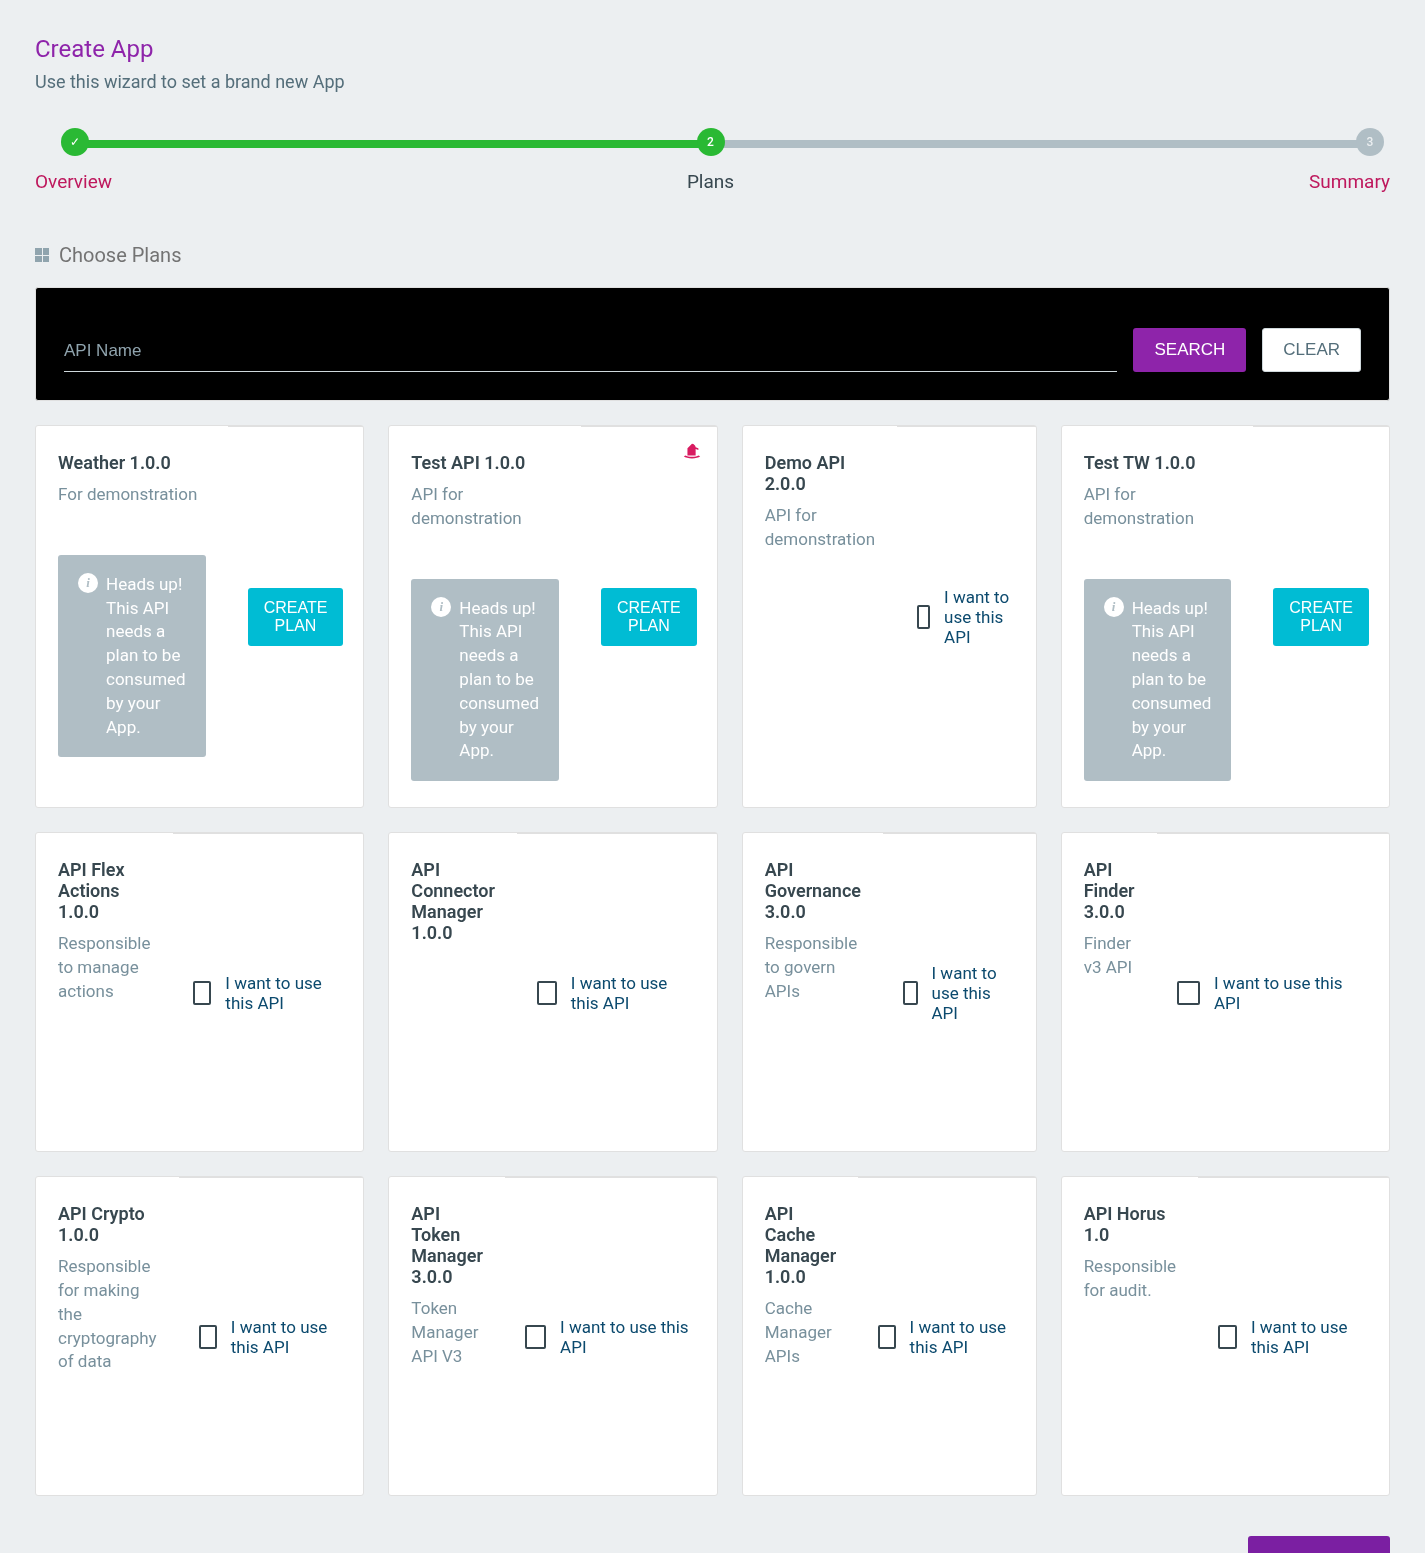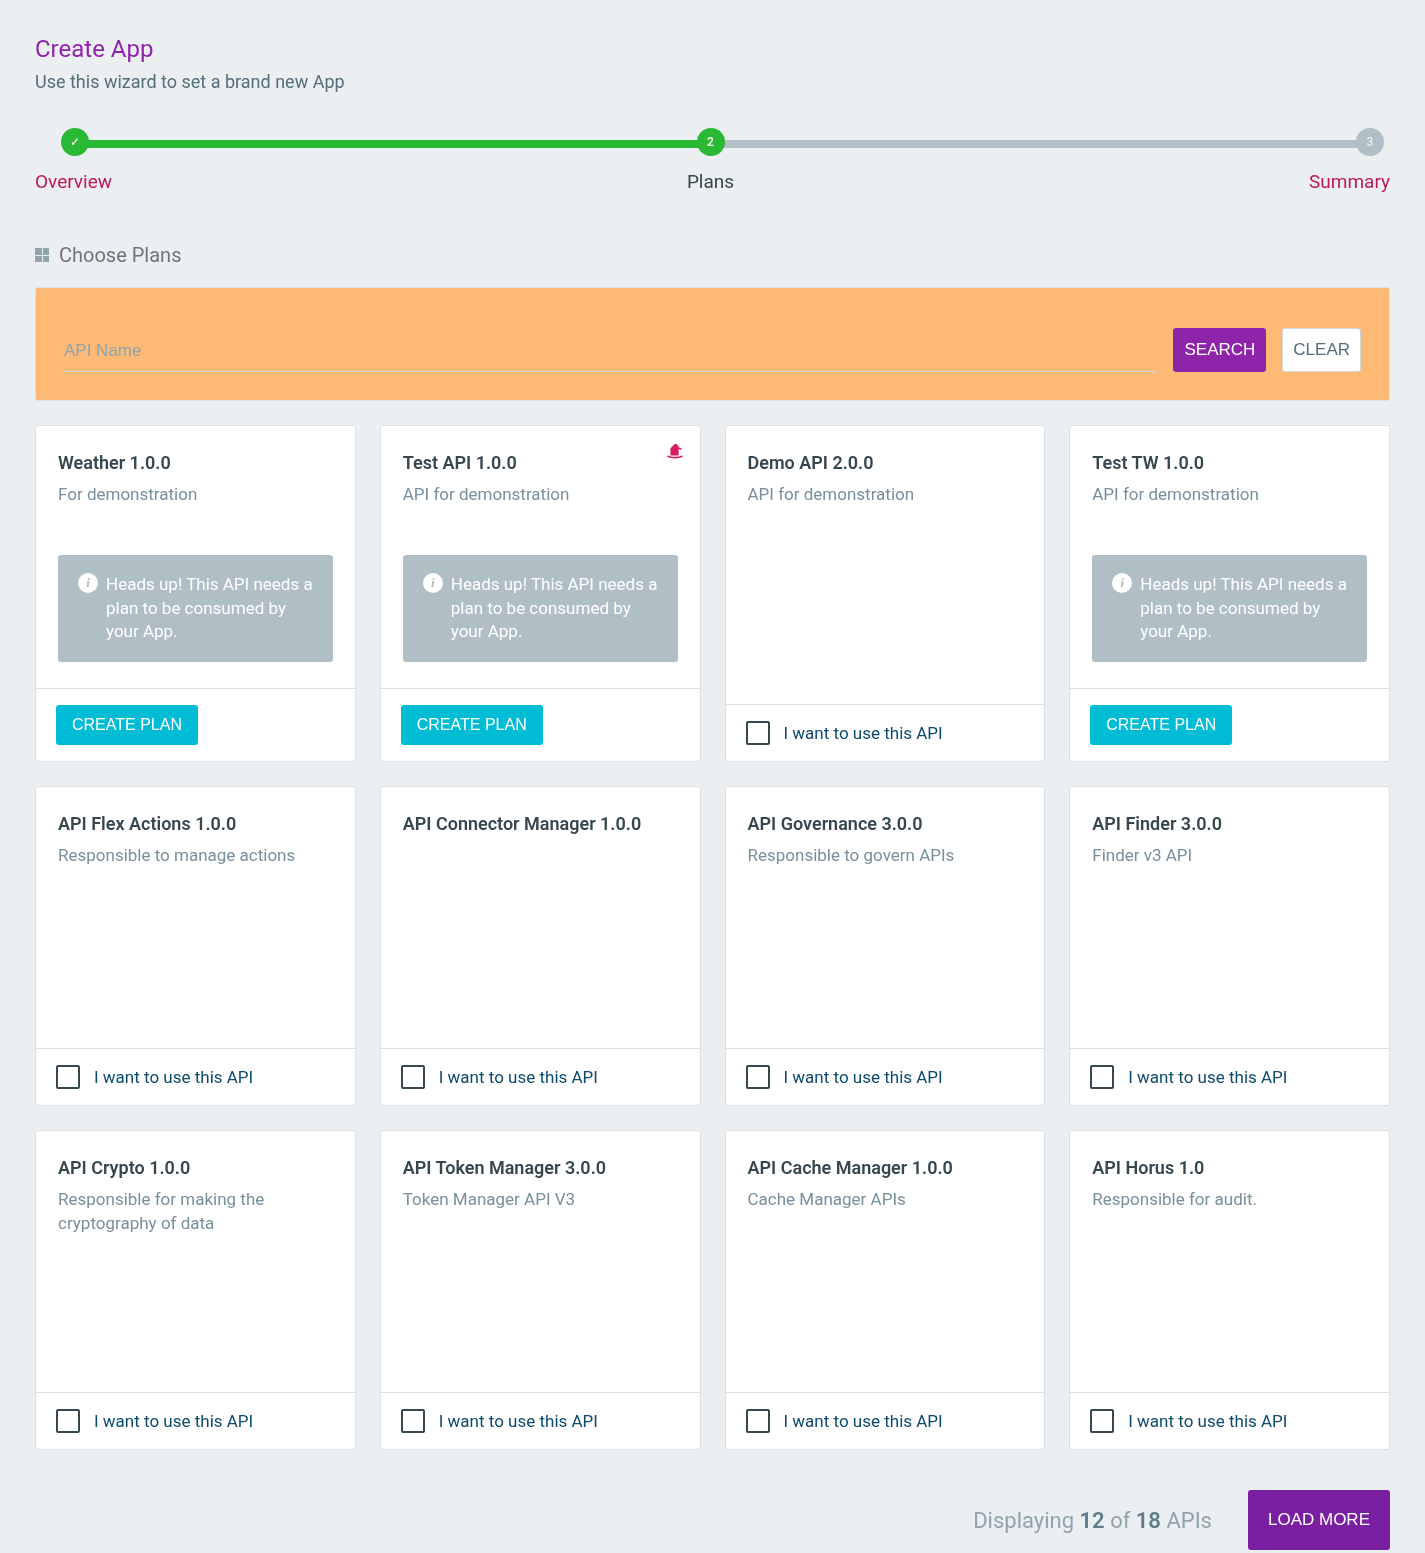--- a/index.html
+++ b/index.html
@@ -20,32 +20,32 @@
     .step-circle.done { background: #2ab934; }
     .step-circle.active { background: #2ab934; }
     .step-circle.pending { background: #b0bec5; color: #eceff1; }
     .step-label { font-size: 19px; color: #be185d; }
     .step-label.active { color: #37474f; }
 
     .section-header { display: flex; align-items: center; gap: 10px; margin-bottom: 20px; color: #737373; font-size: 20px; }
     .grid-icon { display: inline-grid; grid-template-columns: repeat(2,1fr); gap: 1px; width: 14px; height: 14px; }
     .grid-icon span { background: #90a4ae; }
 
-    .search-panel { background: #fdba74; border: 1px solid #e0e0e0; border-radius: 3px; padding: 40px 28px 28px 28px; display: flex; gap: 16px; align-items: flex-end; margin-bottom: 24px; }
+    .search-panel { background: #000000; border: 1px solid #e0e0e0; border-radius: 3px; padding: 40px 28px 28px 28px; display: flex; gap: 16px; align-items: flex-end; margin-bottom: 24px; }
     .search-input-wrap { flex: 1; position: relative; }
     .search-input { width: 100%; border: none; border-bottom: 1px solid #cfd8dc; padding: 10px 0; font-size: 17px; color: #546e7a; outline: none; background: transparent; }
     .search-input::placeholder { color: #90a4ae; }
-    .btn { padding: 11px 10px; font-size: 17px; border-radius: 3px; cursor: pointer; border: 1px solid transparent; font-weight: 400; }
+    .btn { padding: 11px 20px; font-size: 17px; border-radius: 3px; cursor: pointer; border: 1px solid transparent; font-weight: 400; }
     .btn-primary { background: #8e24aa; color: white; }
     .btn-outline { background: white; color: #546e7a; border-color: #cfd8dc; }
     .btn-cyan { background: #00bcd4; color: white; border: none; padding: 11px 16px; font-size: 16px; font-weight: 400; border-radius: 3px; cursor: pointer; text-align: center; }
     .btn-load-more { background: #7b1fa2; color: white; border: none; padding: 20px 20px; font-size: 17px; border-radius: 3px; cursor: pointer; text-align: right; }
 
     .cards-grid { display: grid; grid-template-columns: repeat(4, 1fr); gap: 24px; margin-bottom: 40px; }
-    .card { background: white; border: 1px solid #e0e0e0; border-radius: 3px; display: flex; flex-direction: column; min-height: 320px; position: relative; }
+    .card { background: white; border: 1px solid #e0e0e0; border-radius: 3px; display: flex; flex-direction: row; min-height: 320px; position: relative; }
     .card-body { padding: 26px 22px; flex: 1; }
     .card-title { font-size: 18px; font-weight: 600; color: #37474f; margin-bottom: 10px; }
     .card-desc { font-size: 17px; color: #78909c; line-height: 1.4; }
     .card-footer { border-top: 1px solid #e0e0e0; padding: 16px 20px; display: flex; align-items: center; gap: 16px; }
     .checkbox-wrap { display: flex; align-items: center; gap: 14px; cursor: pointer; }
     .checkbox-box { width: 24px; height: 24px; border: 2px solid #37474f; border-radius: 2px; }
     .checkbox-label { font-size: 17px; color: #0c4a6e; }
     .alert-box { background: #b0bec5; color: white; padding: 18px 20px; border-radius: 3px; margin-top: 48px; font-size: 17px; line-height: 1.4; display: flex; gap: 8px; }
     .info-icon { display: inline-flex; align-items: center; justify-content: center; width: 20px; height: 20px; border-radius: 50%; background: white; color: #b0bec5; font-size: 13px; font-weight: bold; font-style: italic; flex-shrink: 0; font-family: Georgia, serif; }
     .featured-icon { position: absolute; top: 14px; right: 14px; color: #d81b60; }

